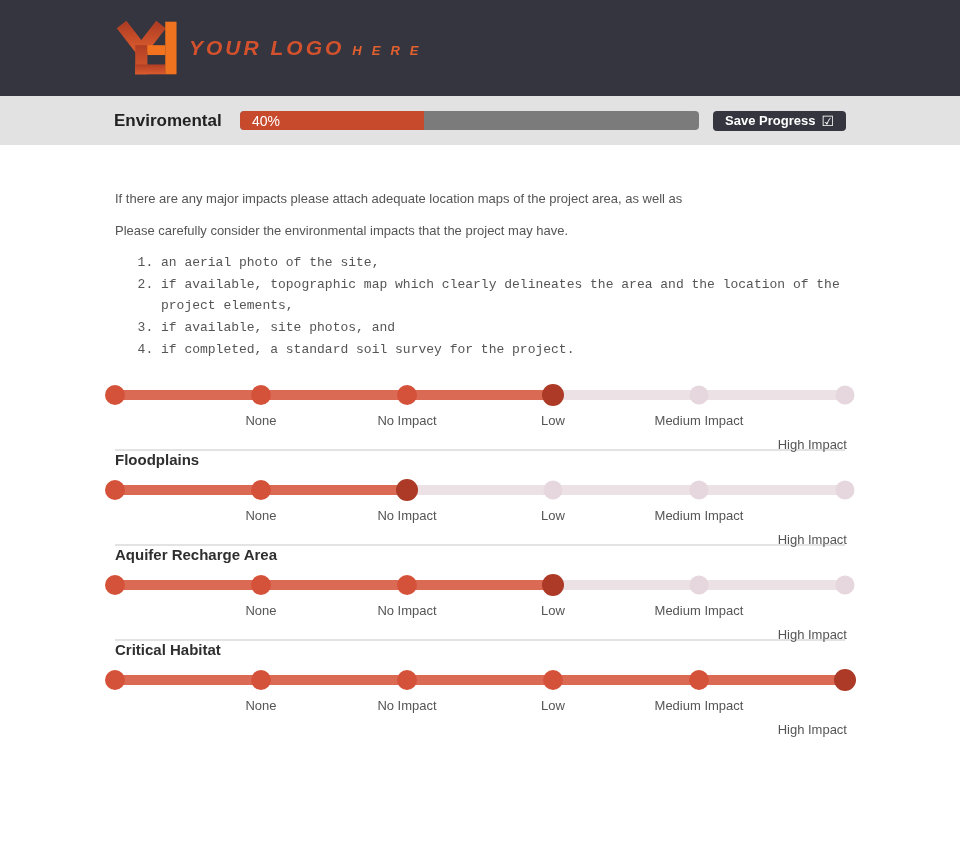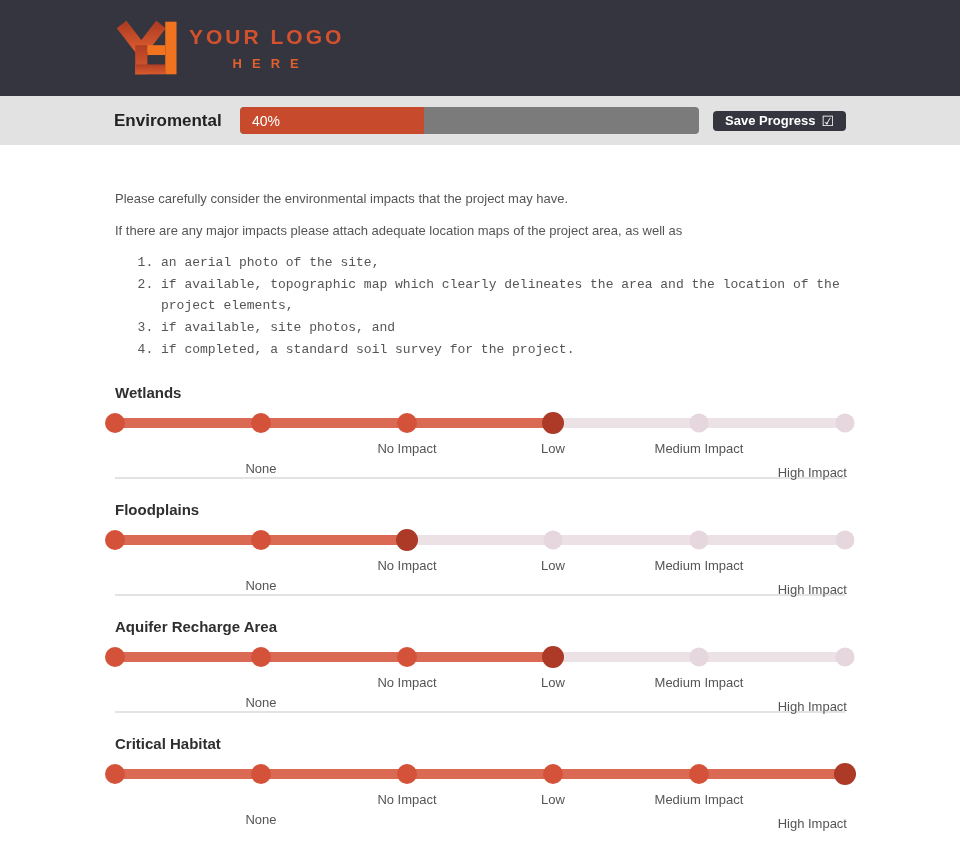--- a/index.html
+++ b/index.html
@@ -15,21 +15,21 @@
   
   .app-header {
     height: 96px;
     background: #34353F;
     display: flex;
     align-items: center;
     padding-left: 115px;
   }
   .logo { display: flex; align-items: center; gap: 12px; }
   .logo svg { display: block; }
-  .logo-text { display: flex; flex-direction: column; }
+  .logo-text { display: flex; flex-direction: row; font-style: italic; }
   .logo-line1 {
     font-size: 21px;
     font-weight: bold;
     letter-spacing: 3px;
     color: #D4512D;
     white-space: nowrap;
   }
   .logo-line2 {
     font-size: 13px;
     font-weight: bold;
@@ -51,21 +51,21 @@
   .form-title {
     font-size: 17px;
     font-weight: bold;
     color: #222;
     margin-right: 10px;
     white-space: nowrap;
     min-width: 116px;
   }
   .pbar {
     flex: 1;
-    height: 27px;
+    height: 19px;
     background: #7B7B7B;
     border-radius: 4px;
     overflow: hidden;
     position: relative;
   }
   .pbar-fill {
     height: 100%;
     background: #C74A2D;
     display: flex;
     align-items: center;
@@ -110,21 +110,21 @@
   .intro ol {
     margin: 2px 0 14px 0;
     padding-left: 46px;
     font-size: 13px;
     line-height: 1.55;
     color: #555;
   }
   .intro li { margin-bottom: 2px; font-family: Liberation Mono, monospace; }
 
   
-  .slider-section { padding-top: 22px; }
+  .slider-section { }
   .slider-section:first-child { padding-top: 10px; }
   .slider-title {
     font-size: 15px;
     font-weight: bold;
     color: #2F2F2F;
     margin-bottom: 11px;
   }
   .slider {
     position: relative;
     height: 22px;
@@ -165,21 +165,21 @@
     margin-top: 7px;
     font-size: 13px;
     color: #555;
   }
   .slider-labels span {
     position: absolute;
     top: 0;
     transform: translateX(-50%);
     white-space: nowrap;
   }
-  .slider-labels span:nth-child(1) { left: 20%; margin-top: 20px; }
+  .slider-labels span:nth-child(1) { left: 20%; }
   .slider-labels span:nth-child(2) { left: 40%; }
   .slider-labels span:nth-child(3) { left: 60%; }
   .slider-labels span:nth-child(4) { left: 80%; }
   .slider-labels span:nth-child(5) { left: auto; right: -2px; transform: none; margin-top: 24px; }
   .divider {
     height: 2px;
     background: #E3E3E3;
     margin-top: 20px;
   }
 </style>
@@ -217,32 +217,31 @@
     </div>
   </div>
   <button class="save-btn">
     <span>Save Progress</span>
     <span class="chk">☑</span>
   </button>
 </div>
 
 <main>
   <div class="intro">
+    <p>If there are any major impacts please attach adequate location maps of the project area, as well as</p>
     <p>Please carefully consider the environmental impacts that the project may have.</p>
-    <p>If there are any major impacts please attach adequate location maps of the project area, as well as</p>
     <ol>
       <li>an aerial photo of the site,</li>
       <li>if available, topographic map which clearly delineates the area and the location of the project elements,</li>
       <li>if available, site photos, and</li>
       <li>if completed, a standard soil survey for the project.</li>
     </ol>
   </div>
   <div id="sliders">
   <section class="slider-section">
-    <h2 class="slider-title">Wetlands</h2>
     <div class="slider">
       <div class="track"></div>
       <div class="fill" style="width: calc(60% + 9px);"></div>
       <span class="dot on" style="left: 0%;"></span>
       <span class="dot on" style="left: 20%;"></span>
       <span class="dot on" style="left: 40%;"></span>
       <span class="dot sel" style="left: 60%;"></span>
       <span class="dot off" style="left: 80%;"></span>
       <span class="dot off" style="left: 100%;"></span>
     </div>

